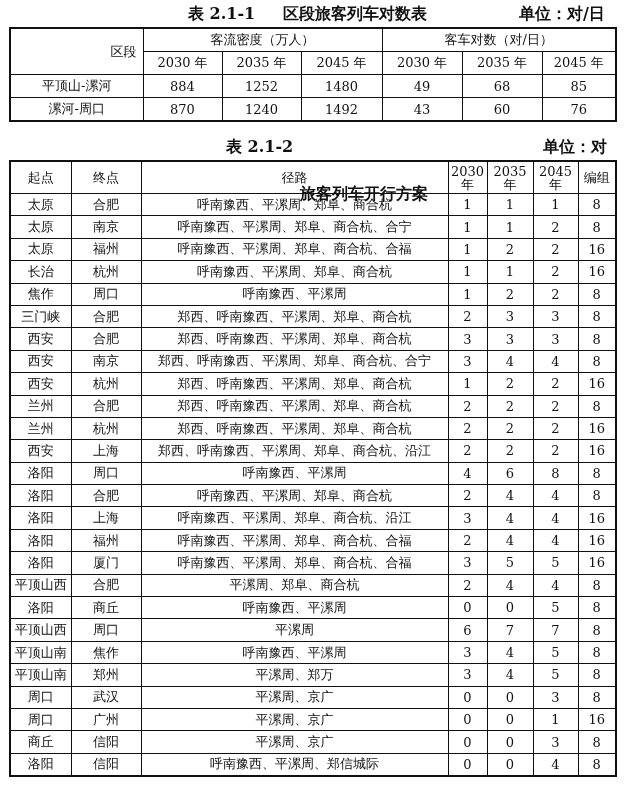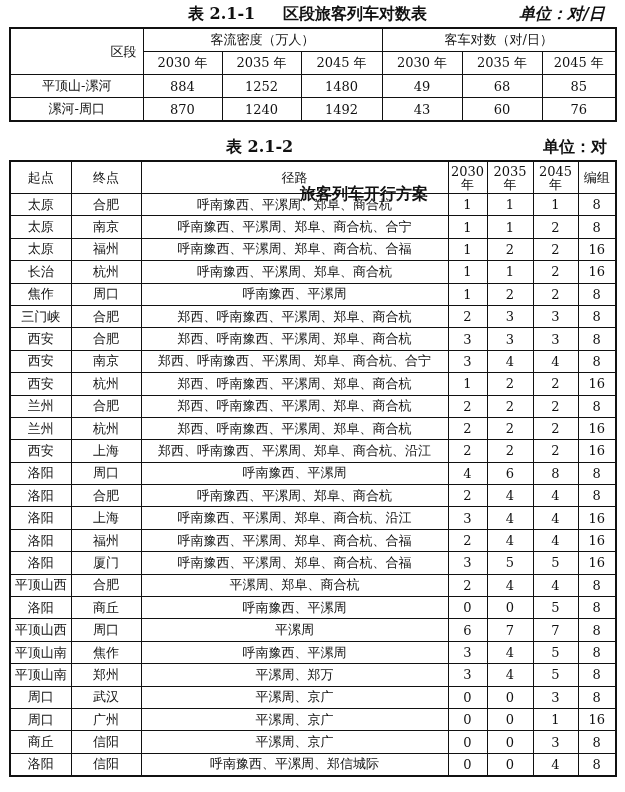--- a/index.html
+++ b/index.html
@@ -14,21 +14,21 @@
   #t2 { left:9px; top:160px; width:606px; border:2px solid #111; }
   #t2 td { height:21.4px; }
   #t2 .hdr td { height:31px; line-height:13px; }
   .seg-label { text-align:right; padding-right:6px; }
 </style>
 </head>
 <body>
 
 <div class="caption" style="left:188px; top:4px;">表 2.1-1</div>
 <div class="caption" style="left:283px; top:4px;">区段旅客列车对数表</div>
-<div class="caption" style="left:519px; top:4px;font-style:italic;">单位：对/日</div>
+<div class="caption" style="left:519px; top:4px;">单位：对/日</div>
 
 <table id="t1">
   <colgroup>
     <col style="width:133px">
       <col style="width:79px">
       <col style="width:79px">
       <col style="width:81px">
     <col style="width:80px">
       <col style="width:80px">
       <col style="width:74px">

